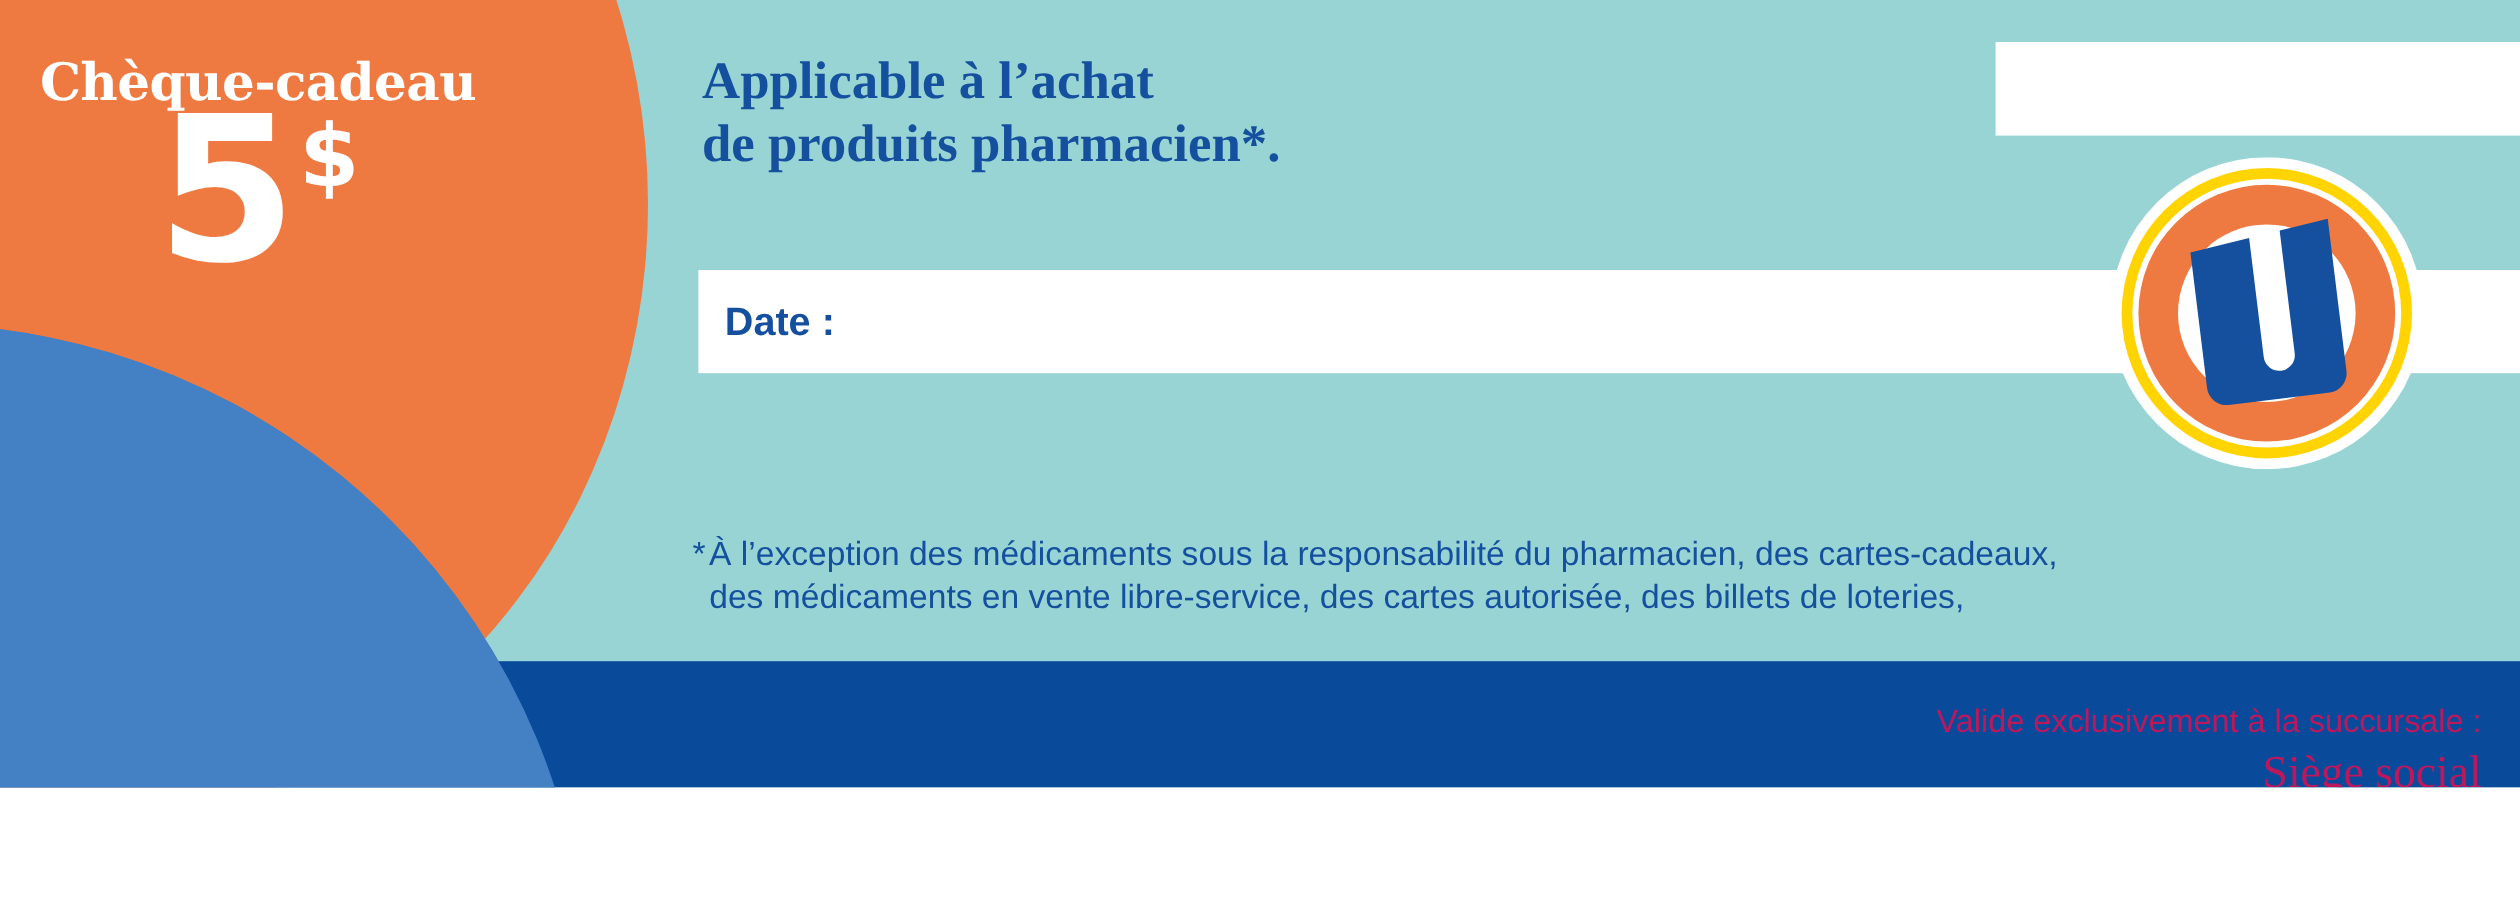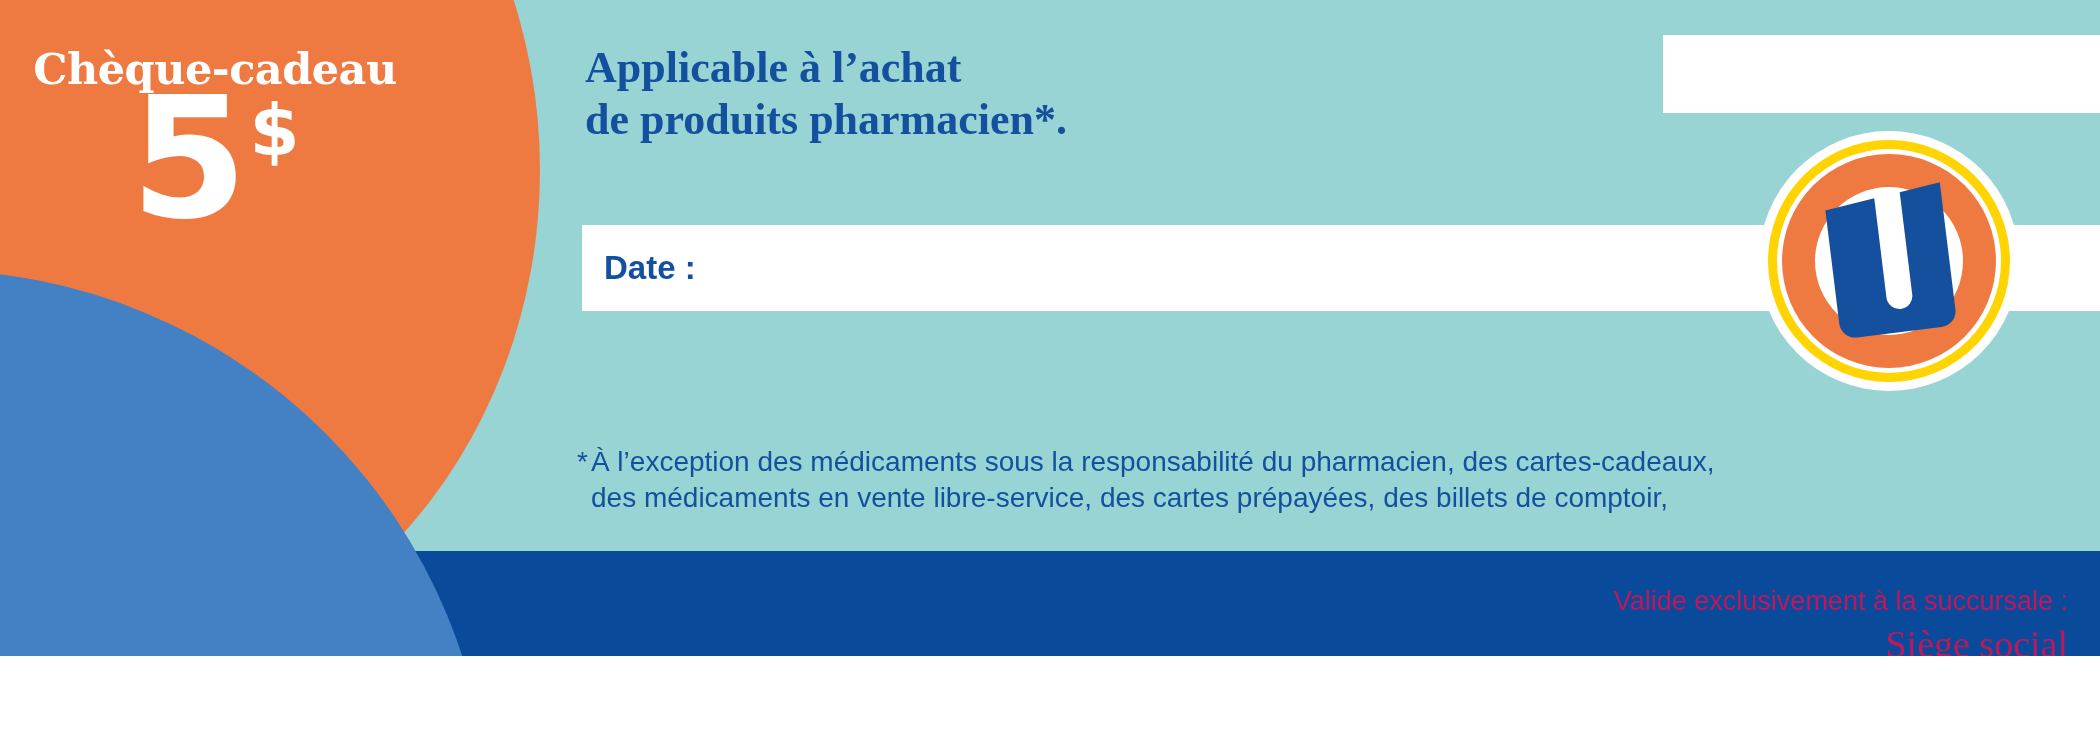--- a/index.html
+++ b/index.html
@@ -194,21 +194,21 @@
   </div>
 
   <div class="field-bar date">
     <span class="field-label">Date :</span>
     <span class="field-value"></span>
   </div>
 
 
   <div class="disclaimer">
     <span class="dl first"><span class="star">*</span><span>À l’exception des médicaments sous la responsabilité du pharmacien,  des cartes-cadeaux,</span></span>
-    <span class="dl rest">des médicaments en vente libre-service, des cartes prépayées, des billets de comptoir,</span>
+    <span class="dl rest">des médicaments en vente libre-service, des cartes autorisée, des billets de loteries,</span>
   </div>
 
   <div class="footer">
     <div class="valid-line">Valide exclusivement à la succursale :</div>
     <div class="branch-name">Siège social</div>
   </div>
 
   <svg class="logo" viewBox="0 0 260 260" xmlns="http://www.w3.org/2000/svg">
     <circle cx="130" cy="130" r="130" fill="#FFFFFF"></circle>
     <circle cx="130" cy="130" r="121" fill="#FFD400"></circle>

